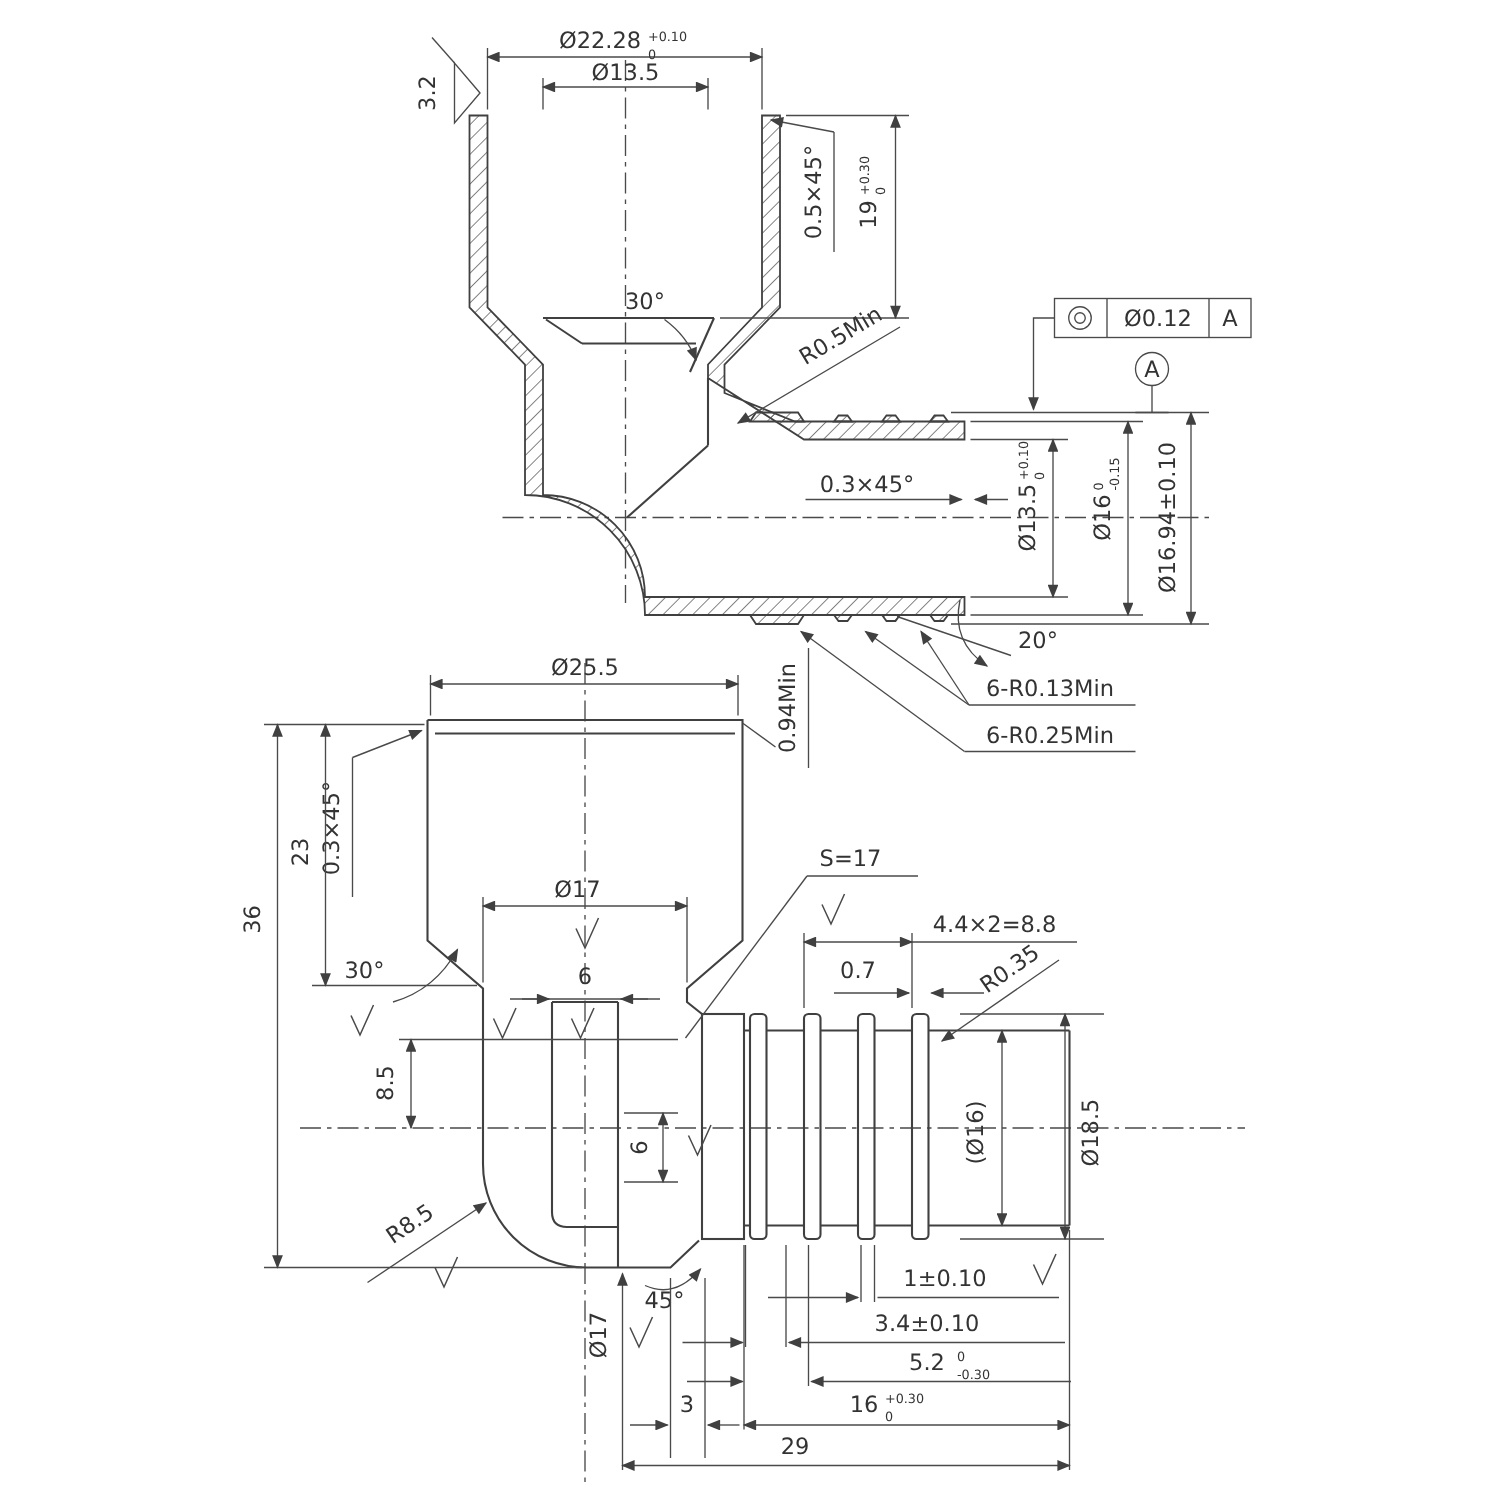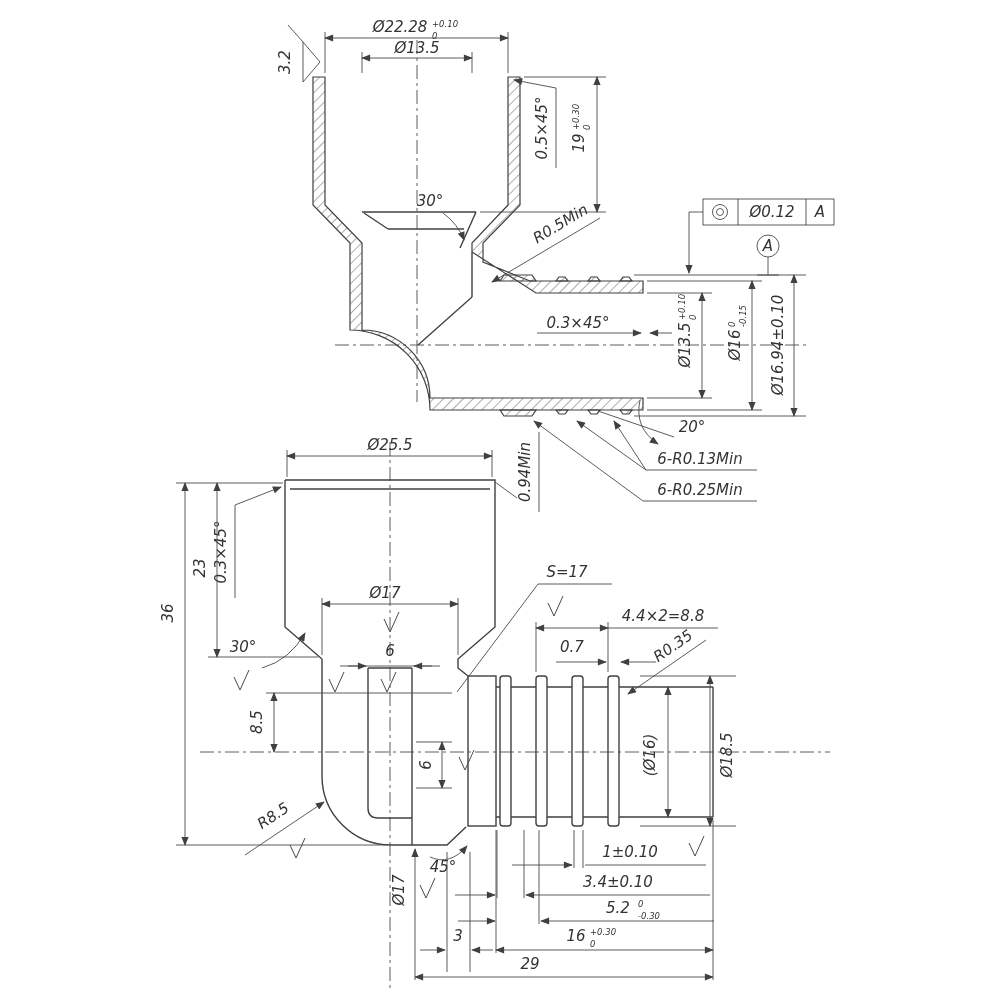--- a/index.html
+++ b/index.html
@@ -1,17 +1,17 @@
 <!DOCTYPE html>
 <html><head>
 <meta charset="utf-8">
 <style>
   html,body{margin:0;padding:0;background:#ffffff;}
   .stage{position:relative;width:999px;height:1000px;background:#ffffff;overflow:hidden;
-         font-family:"DejaVu Sans", sans-serif;font-style:italic;}
+         font-family:"DejaVu Sans", sans-serif;}
   svg text{fill:#333333;font-family:"DejaVu Sans", sans-serif;font-size:15px;}
   svg text.sm{font-size:8.5px;}
   svg text.mid{text-anchor:middle;}
   .part{stroke:#404040;stroke-width:1.4;fill:none;}
   .wall{stroke:#404040;stroke-width:1.2;fill:url(#hatch);}
   .thin{stroke:#4a4a4a;stroke-width:0.9;fill:none;}
   .cl{stroke:#4a4a4a;stroke-width:0.9;fill:none;stroke-dasharray:14 4 3 4;}
   .dim2{marker-start:url(#arr);marker-end:url(#arr);}
   .dim1{marker-end:url(#arr);}
 </style>

